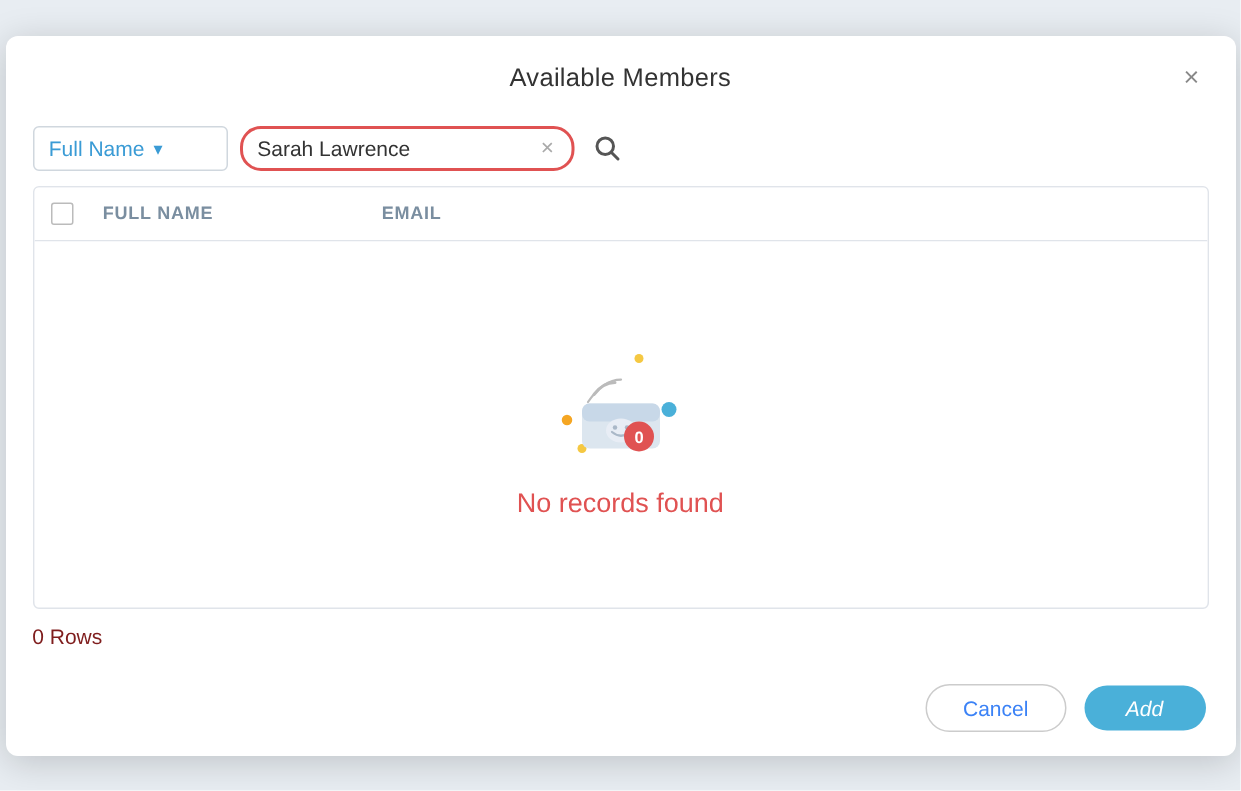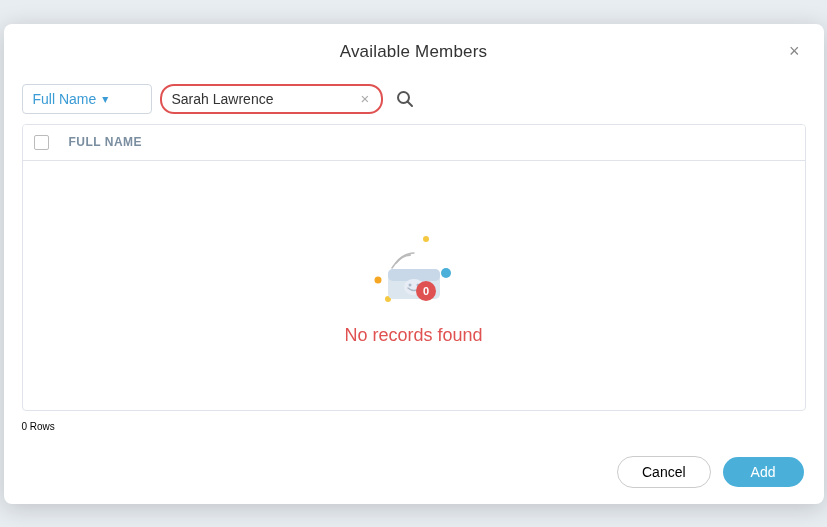--- a/index.html
+++ b/index.html
@@ -178,48 +178,49 @@
       width: 110px;
       height: 90px;
     }
     .no-records-text {
       font-size: 18px;
       color: #e05252;
       font-weight: 400;
     }
     .row-count {
       padding: 10px 18px;
-      font-size: 10px;
-      color: #000000;
+      font-size: 14px;
+      color: #7f1d1d;
     }
     .modal-footer {
       display: flex;
       align-items: center;
       justify-content: flex-end;
       gap: 12px;
       padding: 14px 20px 16px 20px;
     }
     .cancel-btn {
       border: 1.5px solid #ccc;
       border-radius: 20px;
       background: #fff;
-      color: #000000;
+      color: #3b82f6;
       font-size: 14px;
       padding: 7px 24px;
       cursor: pointer;
     }
     .add-btn {
       border: none;
       border-radius: 20px;
       background: #4ab0d9;
       color: #fff;
       font-size: 14px;
       font-weight: 500;
       padding: 7px 28px;
       cursor: pointer;
+      font-style: italic;
     }
   </style>
 </head>
 <body>
 
 <div class="modal-overlay">
   <div class="modal">
 
     <div class="modal-header">
       <span class="modal-title">Available Members</span>
@@ -242,20 +243,21 @@
         </svg>
       </button>
     </div>
 
     <div class="table-wrapper">
       <div class="table-header">
         <div class="th-check">
           <span class="checkbox"></span>
         </div>
         <div class="th">FULL NAME</div>
+        <div class="th">EMAIL</div>
       </div>
       <div class="table-body">
         <div class="empty-illustration">
 
           <div class="empty-svg-wrap">
             <svg width="110" height="90" viewBox="0 0 110 90" fill="none" xmlns="http://www.w3.org/2000/svg">
 
               <circle cx="68" cy="14" r="3" fill="#f5c842"></circle>
               <circle cx="20" cy="55" r="3.5" fill="#f5a623"></circle>
               <circle cx="88" cy="48" r="5" fill="#4ab0d9"></circle>

